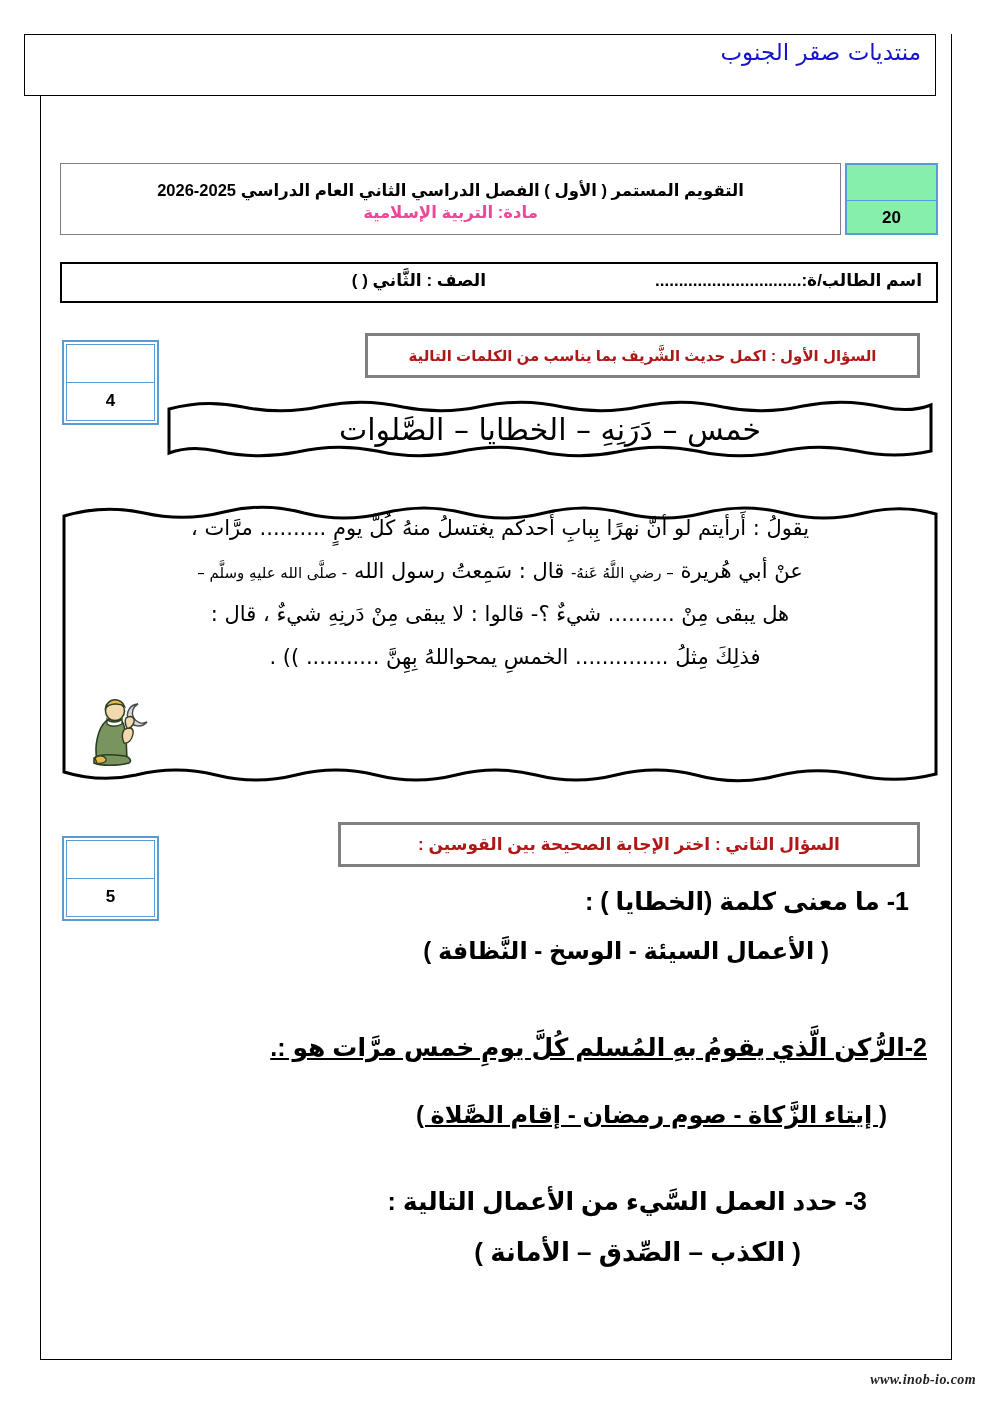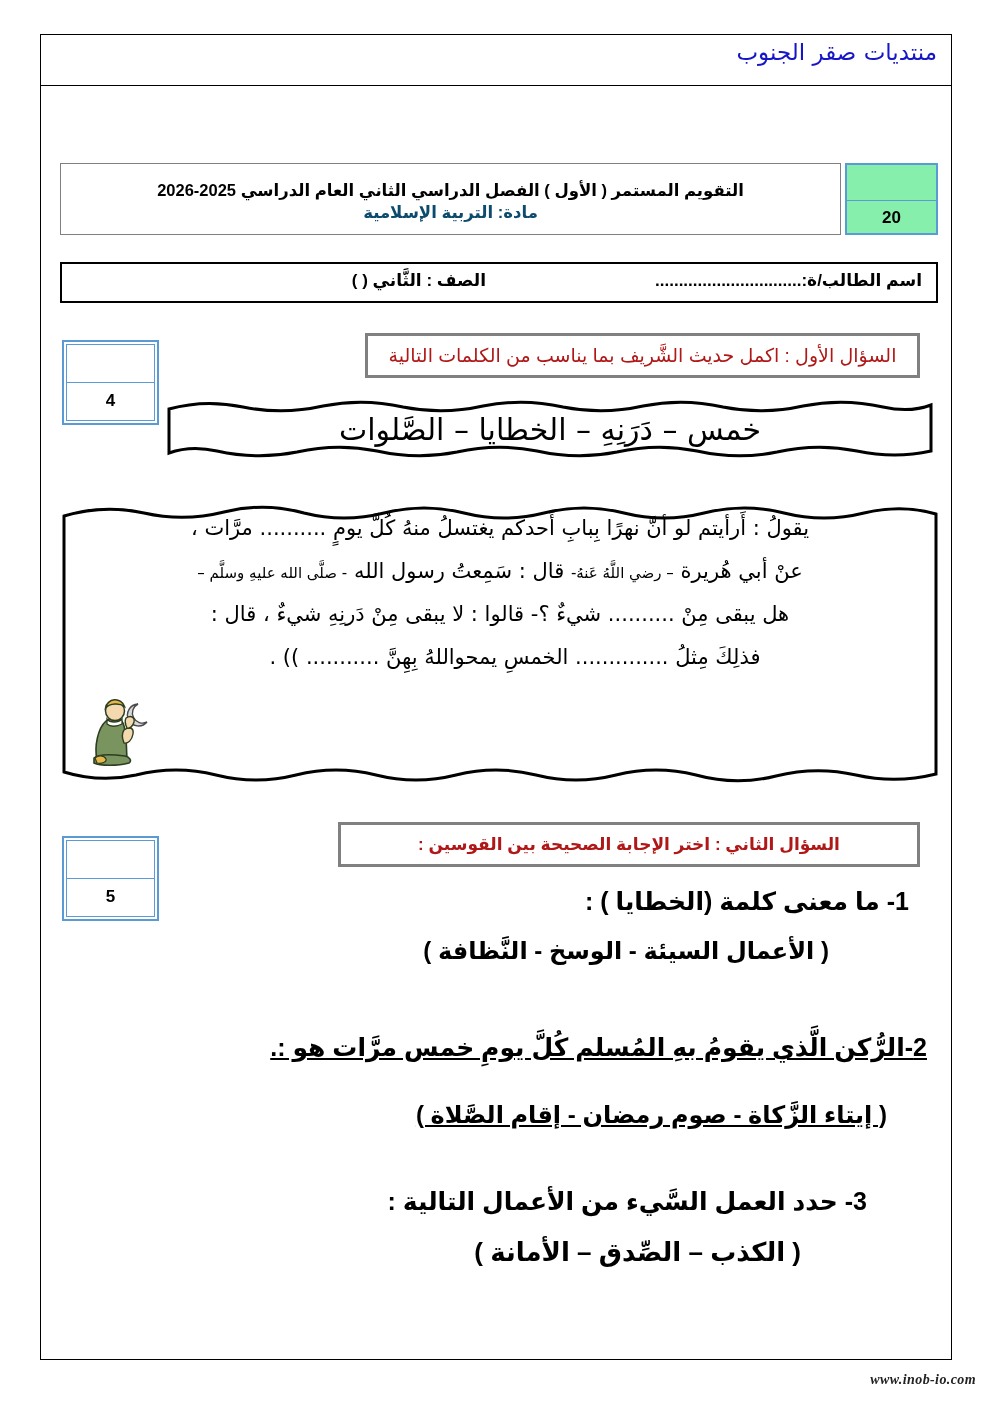--- a/index.html
+++ b/index.html
@@ -19,24 +19,24 @@
     position: absolute;
     left: 0; top: 0;
     width: 992px;
     height: 1404px;
     background: #fff;
   }
 
   
   .banner {
     position: absolute;
-    left: 40px;
+    left: 24px;
     top: 34px;
     width: 912px;
-    height: 52px;
+    height: 62px;
     border: 1px solid #000;
     box-sizing: border-box;
     background: #fff;
   }
   .banner-text {
     position: absolute;
     right: 14px;
     top: 4px;
     color: #1616c8;
     font-size: 23px;
@@ -98,21 +98,21 @@
     font-size: 16.5px;
     font-weight: bold;
     color: #000;
     direction: rtl;
     white-space: nowrap;
     line-height: 1.35;
   }
   .header-line2 {
     font-size: 16.5px;
     font-weight: bold;
-    color: #0c4a6e;
+    color: #ec4899;
     direction: rtl;
     white-space: nowrap;
     line-height: 1.35;
   }
 
   
   .student-row {
     position: absolute;
     left: 60px;
     top: 262px;
@@ -180,22 +180,22 @@
     height: 45px;
     border: 3px solid #808080;
     box-sizing: border-box;
     background: #fff;
     display: flex;
     align-items: center;
     justify-content: center;
   }
   .q1-title-text {
     color: #b01818;
-    font-size: 19px;
-    font-weight: normal;
+    font-size: 15px;
+    font-weight: bold;
     white-space: nowrap;
     direction: rtl;
   }
 
   
   .wordbank {
     position: absolute;
     left: 165px;
     top: 395px;
     width: 770px;

